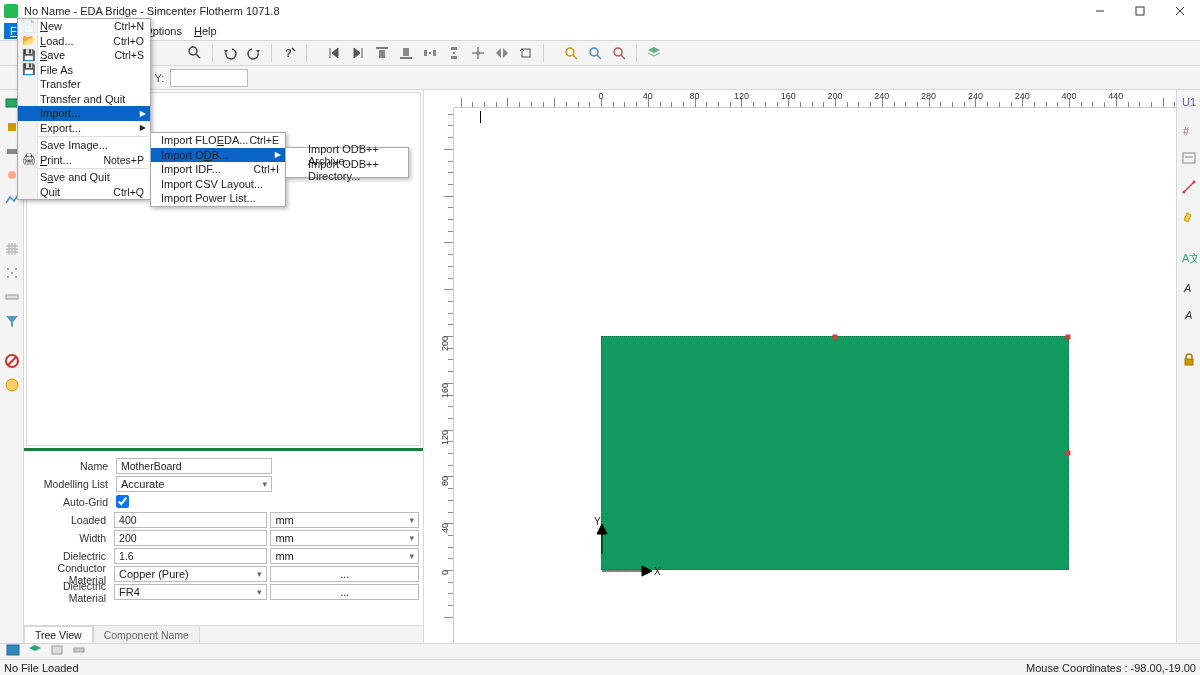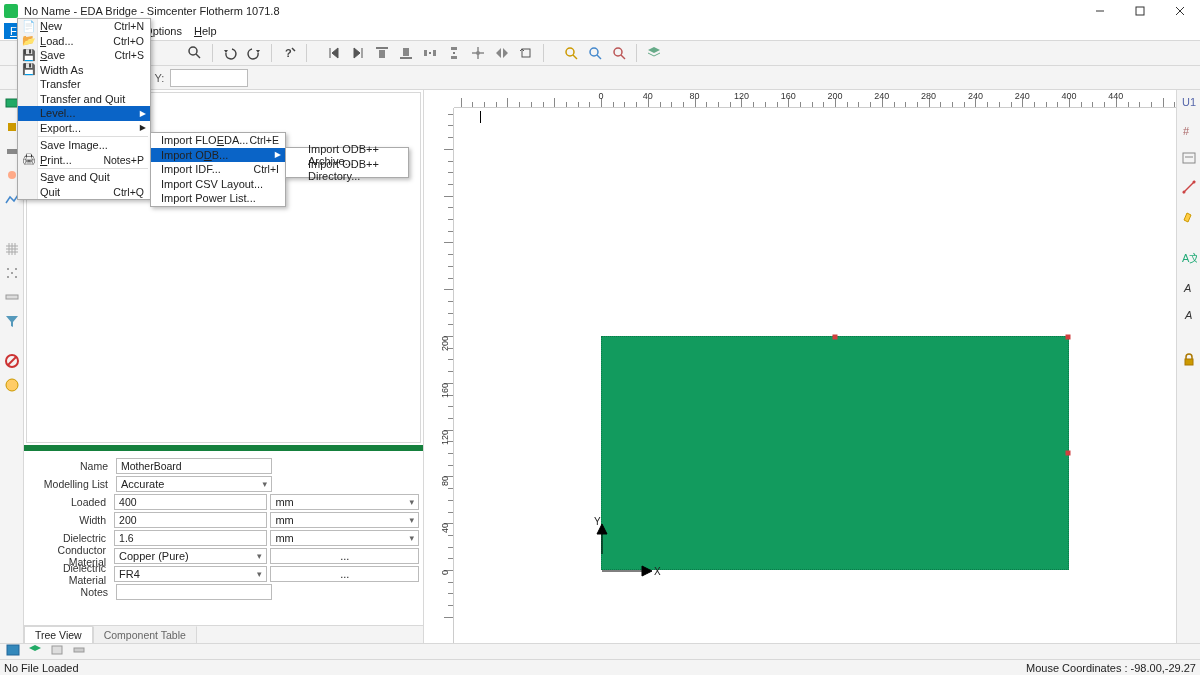--- a/index.html
+++ b/index.html
@@ -35,21 +35,21 @@
   
   .main { display:flex; height: calc(675px - 22px - 18px - 26px - 24px - 16px - 16px); }
 
   
   .leftstrip { width:24px; background:#f4f4f4; border-right:1px solid #d8d8d8; display:flex; flex-direction:column; align-items:center; padding-top:4px; gap:6px; }
   .lsbtn { width:18px; height:18px; display:flex; align-items:center; justify-content:center; border-radius:2px; }
 
   
   .leftpanel { width:400px; display:flex; flex-direction:column; border-right:1px solid #d8d8d8; }
   .tree { flex:1; background:#fff; border:1px solid #d8d8d8; margin:2px; position:relative; }
-  .props { border-top:6px solid #15803d; padding:6px 4px 6px 4px; }
+  .props { border-top:3px solid #15803d; padding:6px 4px 6px 4px; }
   .prow { display:flex; align-items:center; height:17px; margin-bottom:1px;}
   .prow .plabel { width:88px; text-align:right; padding-right:8px; color:#333; font-size:10.5px;}
   .prow .pinput { height:16px; border:1px solid #bbb; background:#fff; padding:0 4px; font-size:10.5px;}
   .prow .pselect { height:16px; border:1px solid #bbb; background:#fff; padding:0 4px; font-size:10.5px; display:flex; align-items:center; justify-content:space-between; }
   .prow .pselect .caret { font-size:9px; color:#666; }
   .pcheck { width:13px; height:13px; }
   .tabs { display:flex; height:18px; background:#f4f4f4; border-top:1px solid #d8d8d8; }
   .tab { padding:2px 10px; border:1px solid #d8d8d8; border-bottom:none; font-size:10.5px; background:#fff;}
   .tab.inactive { background:#f0f0f0; color:#666; border-top-color:#f0f0f0;}
 
@@ -344,20 +344,24 @@
         <input class="pinput" style="width: 156px;" value="MotherBoard">
         </div>
       <div class="prow">
           <div class="plabel">Modelling List</div>
         <div class="pselect" style="width:156px">
             <span>Accurate</span>
             <span class="caret">▾</span>
           </div>
         </div>
       <div class="prow">
+          <div class="plabel">Auto-Grid</div>
+        <input type="checkbox" class="pcheck" checked="" style="">
+        </div>
+      <div class="prow">
           <div class="plabel">Loaded</div>
         <input class="pinput" style="width: 156px;" value="400">
         <div style="width:4px"></div>
         <div class="pselect" style="width:152px">
             <span>mm</span>
             <span class="caret">▾</span>
           </div>
         </div>
       <div class="prow">
           <div class="plabel">Width</div>
@@ -392,29 +396,25 @@
           <div class="plabel">Dielectric Material</div>
         <div class="pselect" style="width:156px">
             <span>FR4</span>
             <span class="caret">▾</span>
           </div>
         <div style="width:4px"></div>
         <div class="pselect" style="width:152px;justify-content:center">
             <span>...</span>
           </div>
         </div>
-      <div class="prow">
-          <div class="plabel">Notes</div>
-        <input class="pinput" style="width: 156px;" value="">
-        </div>
     </div>
     <div style="height:18px"></div>
     <div class="tabs">
       <div class="tab">Tree View</div>
-      <div class="tab inactive">Component Table</div>
+      <div class="tab inactive">Component Name</div>
     </div>
   </div>
 
   <div class="canvaswrap">
     <div class="ruler-h">
         <div class="ticks" id="ruler-h-ticks">
           <div class="tick major" style="left: 6.6px;"></div>
           <div class="tick" style="left: 18.3px;"></div>
           <div class="tick" style="left: 30px;"></div>
           <div class="tick" style="left: 41.7px;"></div>
@@ -640,21 +640,21 @@
     </div>
   <div class="tbtn">
       <svg width="14" height="12">
         <rect x="2" y="4" width="10" height="4" fill="#ccc" stroke="#999"></rect>
       </svg>
     </div>
 </div>
 
 <div class="statusbar">
   <span>No File Loaded</span>
-  <span>Mouse Coordinates : -98.00,-29.27</span>
+  <span>Mouse Coordinates : -98.00,-19.00</span>
 </div>
 
 <div class="menu" style="position:absolute;">
   <div class="iconstrip"></div>
   <div class="mrow">
       <span class="micon">📄</span>
       <span><u>N</u>ew</span>
       <span class="mshort">Ctrl+N</span>
     </div>
   <div class="mrow">
@@ -662,30 +662,30 @@
       <span><u>L</u>oad...</span>
       <span class="mshort">Ctrl+O</span>
     </div>
   <div class="mrow">
       <span class="micon">💾</span>
       <span><u>S</u>ave</span>
       <span class="mshort">Ctrl+S</span>
     </div>
   <div class="mrow">
       <span class="micon">💾</span>
-      <span>Width As</span>
+      <span>File As</span>
     </div>
   <div class="mrow">
       <span>Transfer</span>
     </div>
   <div class="mrow">
       <span>Transfer and Quit</span>
     </div>
   <div class="mrow highlight">
-      <span>Level...</span>
+      <span>Import...</span>
       <span class="marrow">▶</span>
     </div>
   <div class="mrow">
       <span>Export...</span>
       <span class="marrow">▶</span>
     </div>
   <div class="smsep"></div>
   <div class="mrow">
       <span>Save Image...</span>
     </div>

